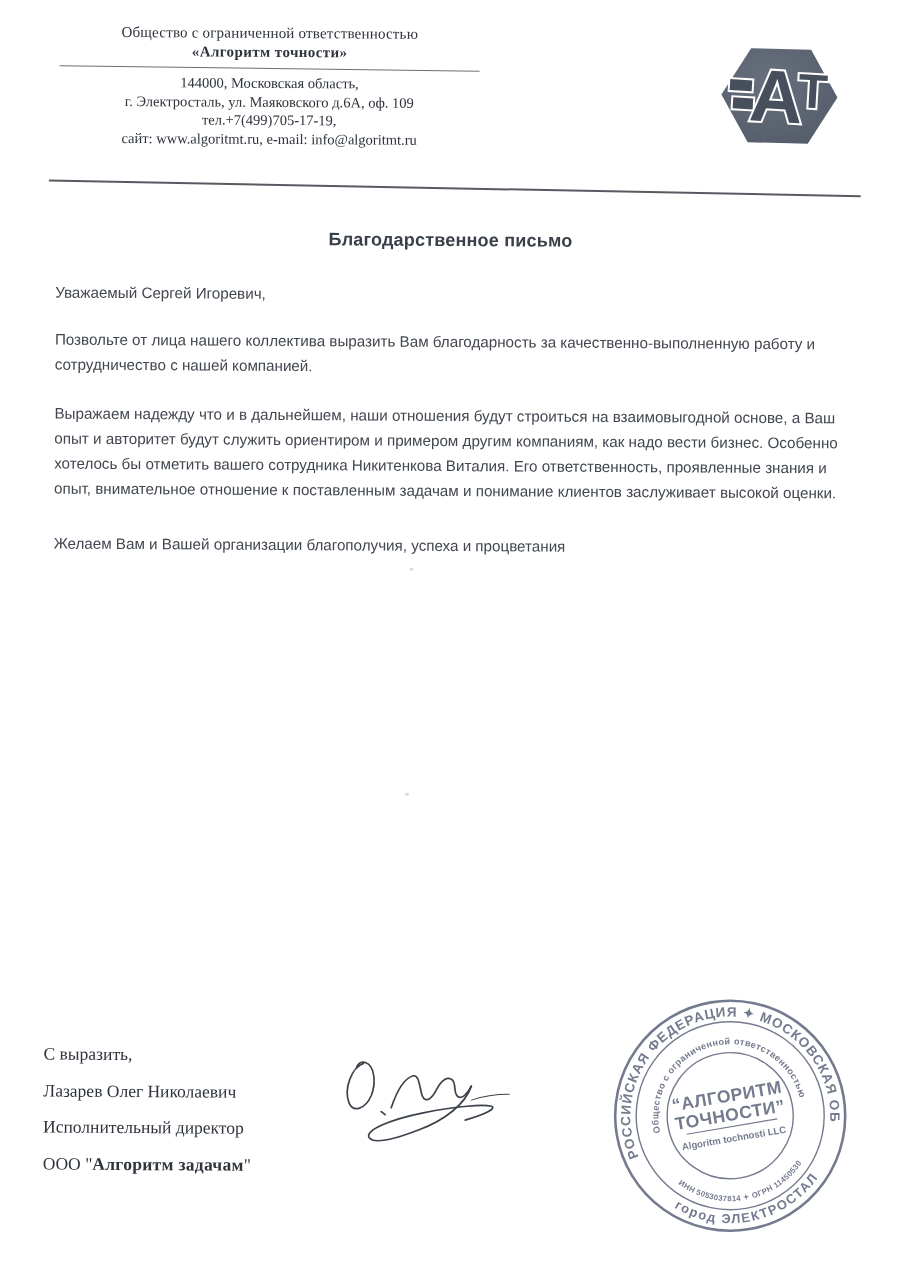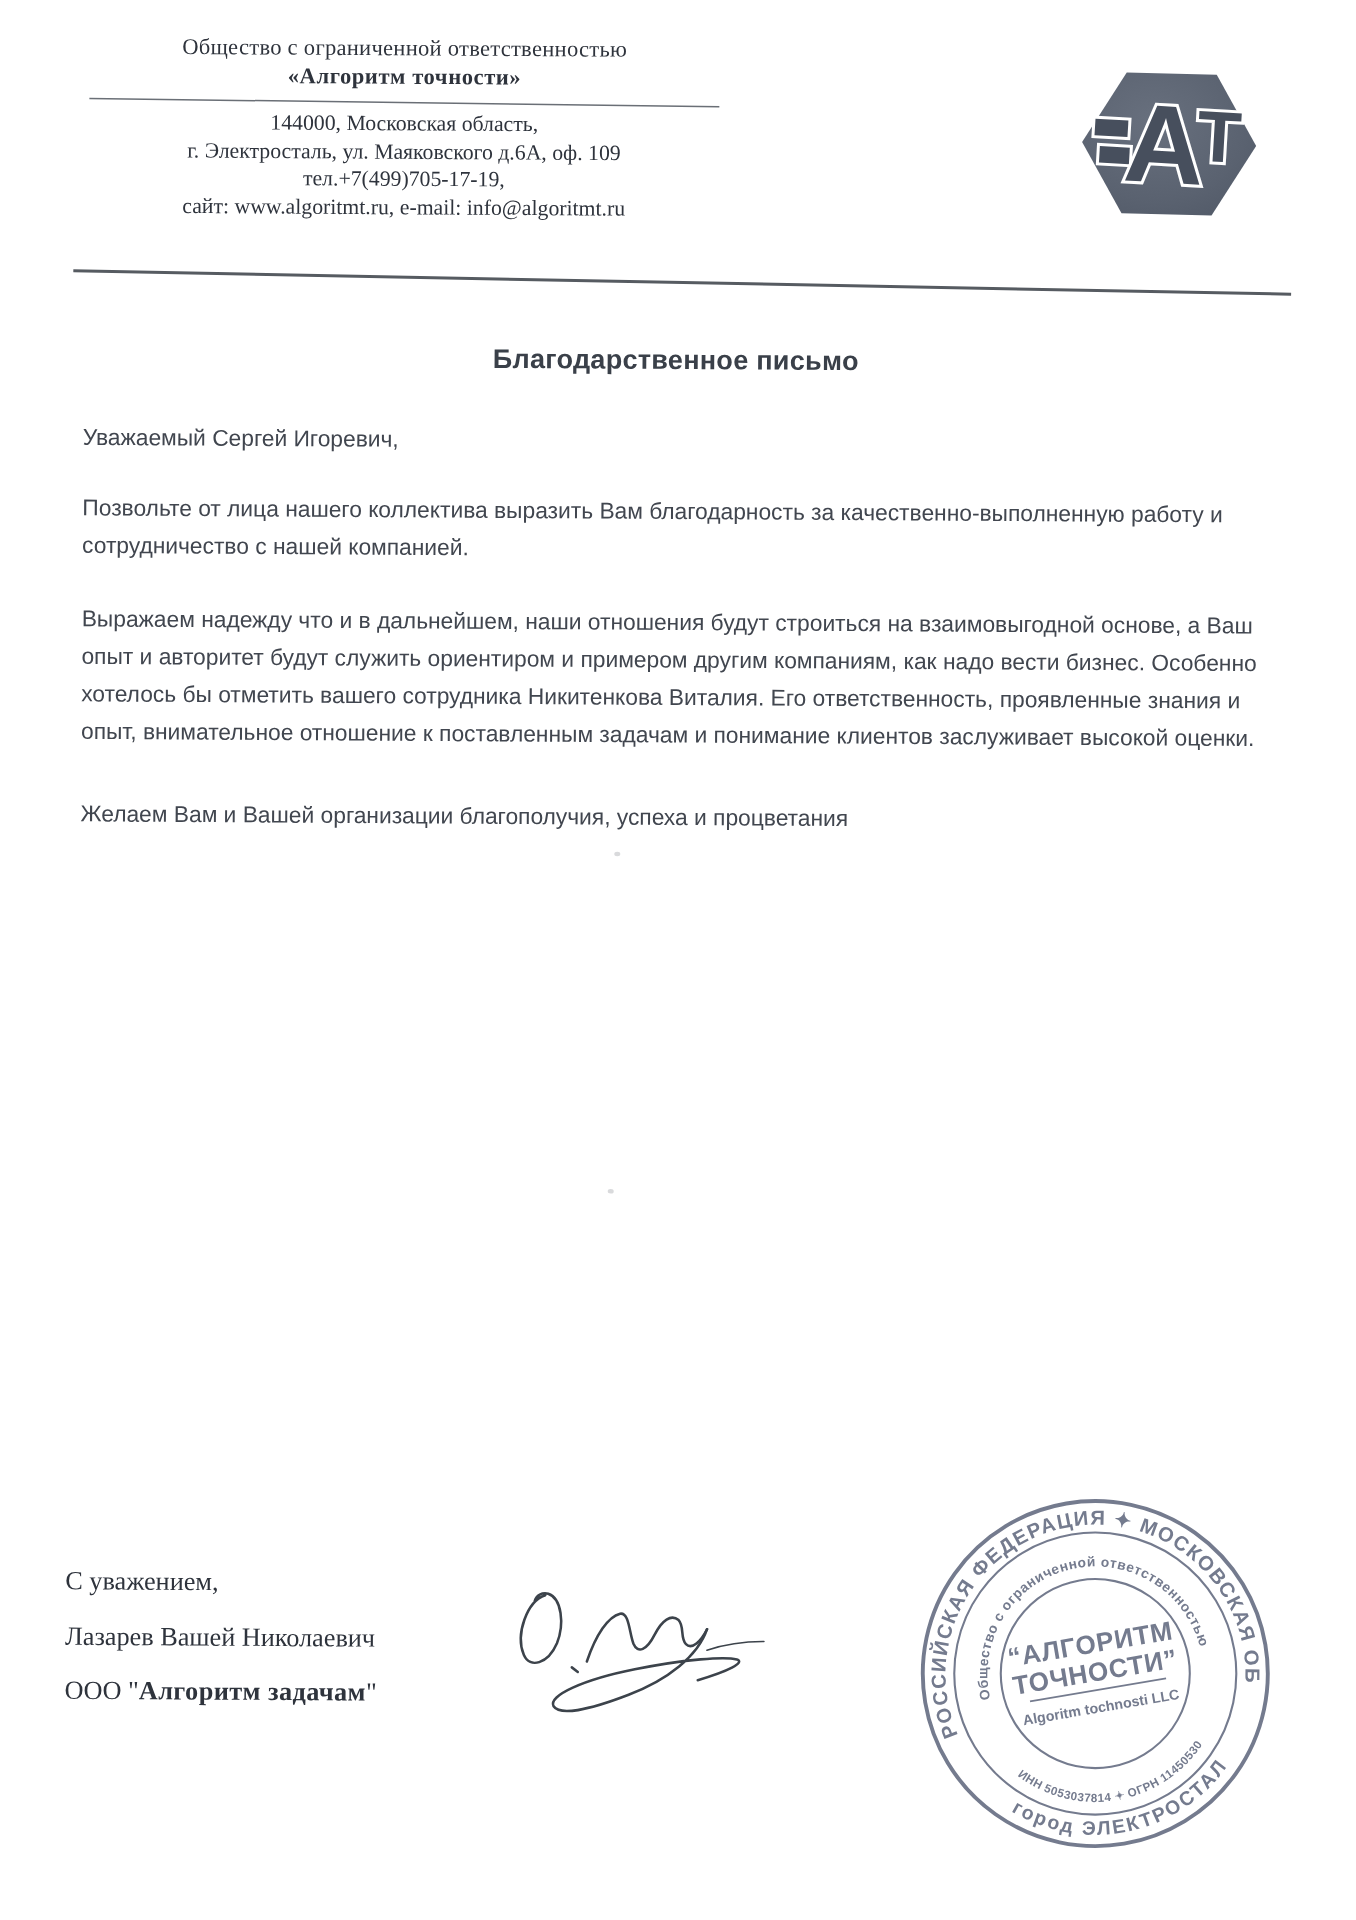--- a/index.html
+++ b/index.html
@@ -84,22 +84,23 @@
       <p class="gap">Уважаемый Сергей Игоревич,</p>
       <p>Позвольте от лица нашего коллектива выразить Вам благодарность за качественно-выполненную работу и сотрудничество с нашей компанией.</p>
       <p>Выражаем надежду что и в дальнейшем, наши отношения будут строиться на взаимовыгодной основе, а Ваш опыт и авторитет будут служить  ориентиром и примером другим компаниям, как надо вести бизнес. Особенно хотелось бы отметить вашего сотрудника Никитенкова Виталия. Его ответственность, проявленные знания и опыт, внимательное отношение к поставленным задачам и понимание клиентов заслуживает высокой оценки.</p>
       <p style="margin-top:30px">Желаем Вам и Вашей организации благополучия, успеха и процветания</p>
     </div>
 
     <div class="speck" style="left:413px;top:568px;"></div>
     <div class="speck" style="left:410px;top:793px;"></div>
 
     <div class="sig-block">
-      <div>С уважением,</div>
-      <div>Лазарев Вашей Николаевич</div>
+      <div>С выразить,</div>
+      <div>Лазарев Олег Николаевич</div>
+      <div>Исполнительный директор</div>
       <div><span>ООО "</span><b>Алгоритм задачам</b><span>"</span></div>
     </div>
 
     <svg class="handsig" viewBox="0 0 190 135">
       <g fill="none" stroke="#3c434b" stroke-width="1.7" stroke-linecap="round">
         <path d="M38,22 C26,26 18,48 24,62 C28,71 40,68 46,54 C51,41 49,24 40,21 C36,20 32,22 31,26"></path>
         <path d="M56,70 l4,3"></path>
         <path d="M66,66 C72,48 80,36 88,34 C94,33 94,46 97,54 C100,61 106,58 111,48 C116,38 122,34 127,38 C131,42 128,50 132,54 C136,58 142,52 146,44"></path>
         <path d="M146,44 C140,62 120,78 94,88 C66,99 48,102 44,96 C40,89 64,78 98,71 C132,64 158,62 166,64 C172,66 160,72 140,78"></path>
         <path d="M146,58 C158,54 172,52 184,52" stroke-width="1"></path>

